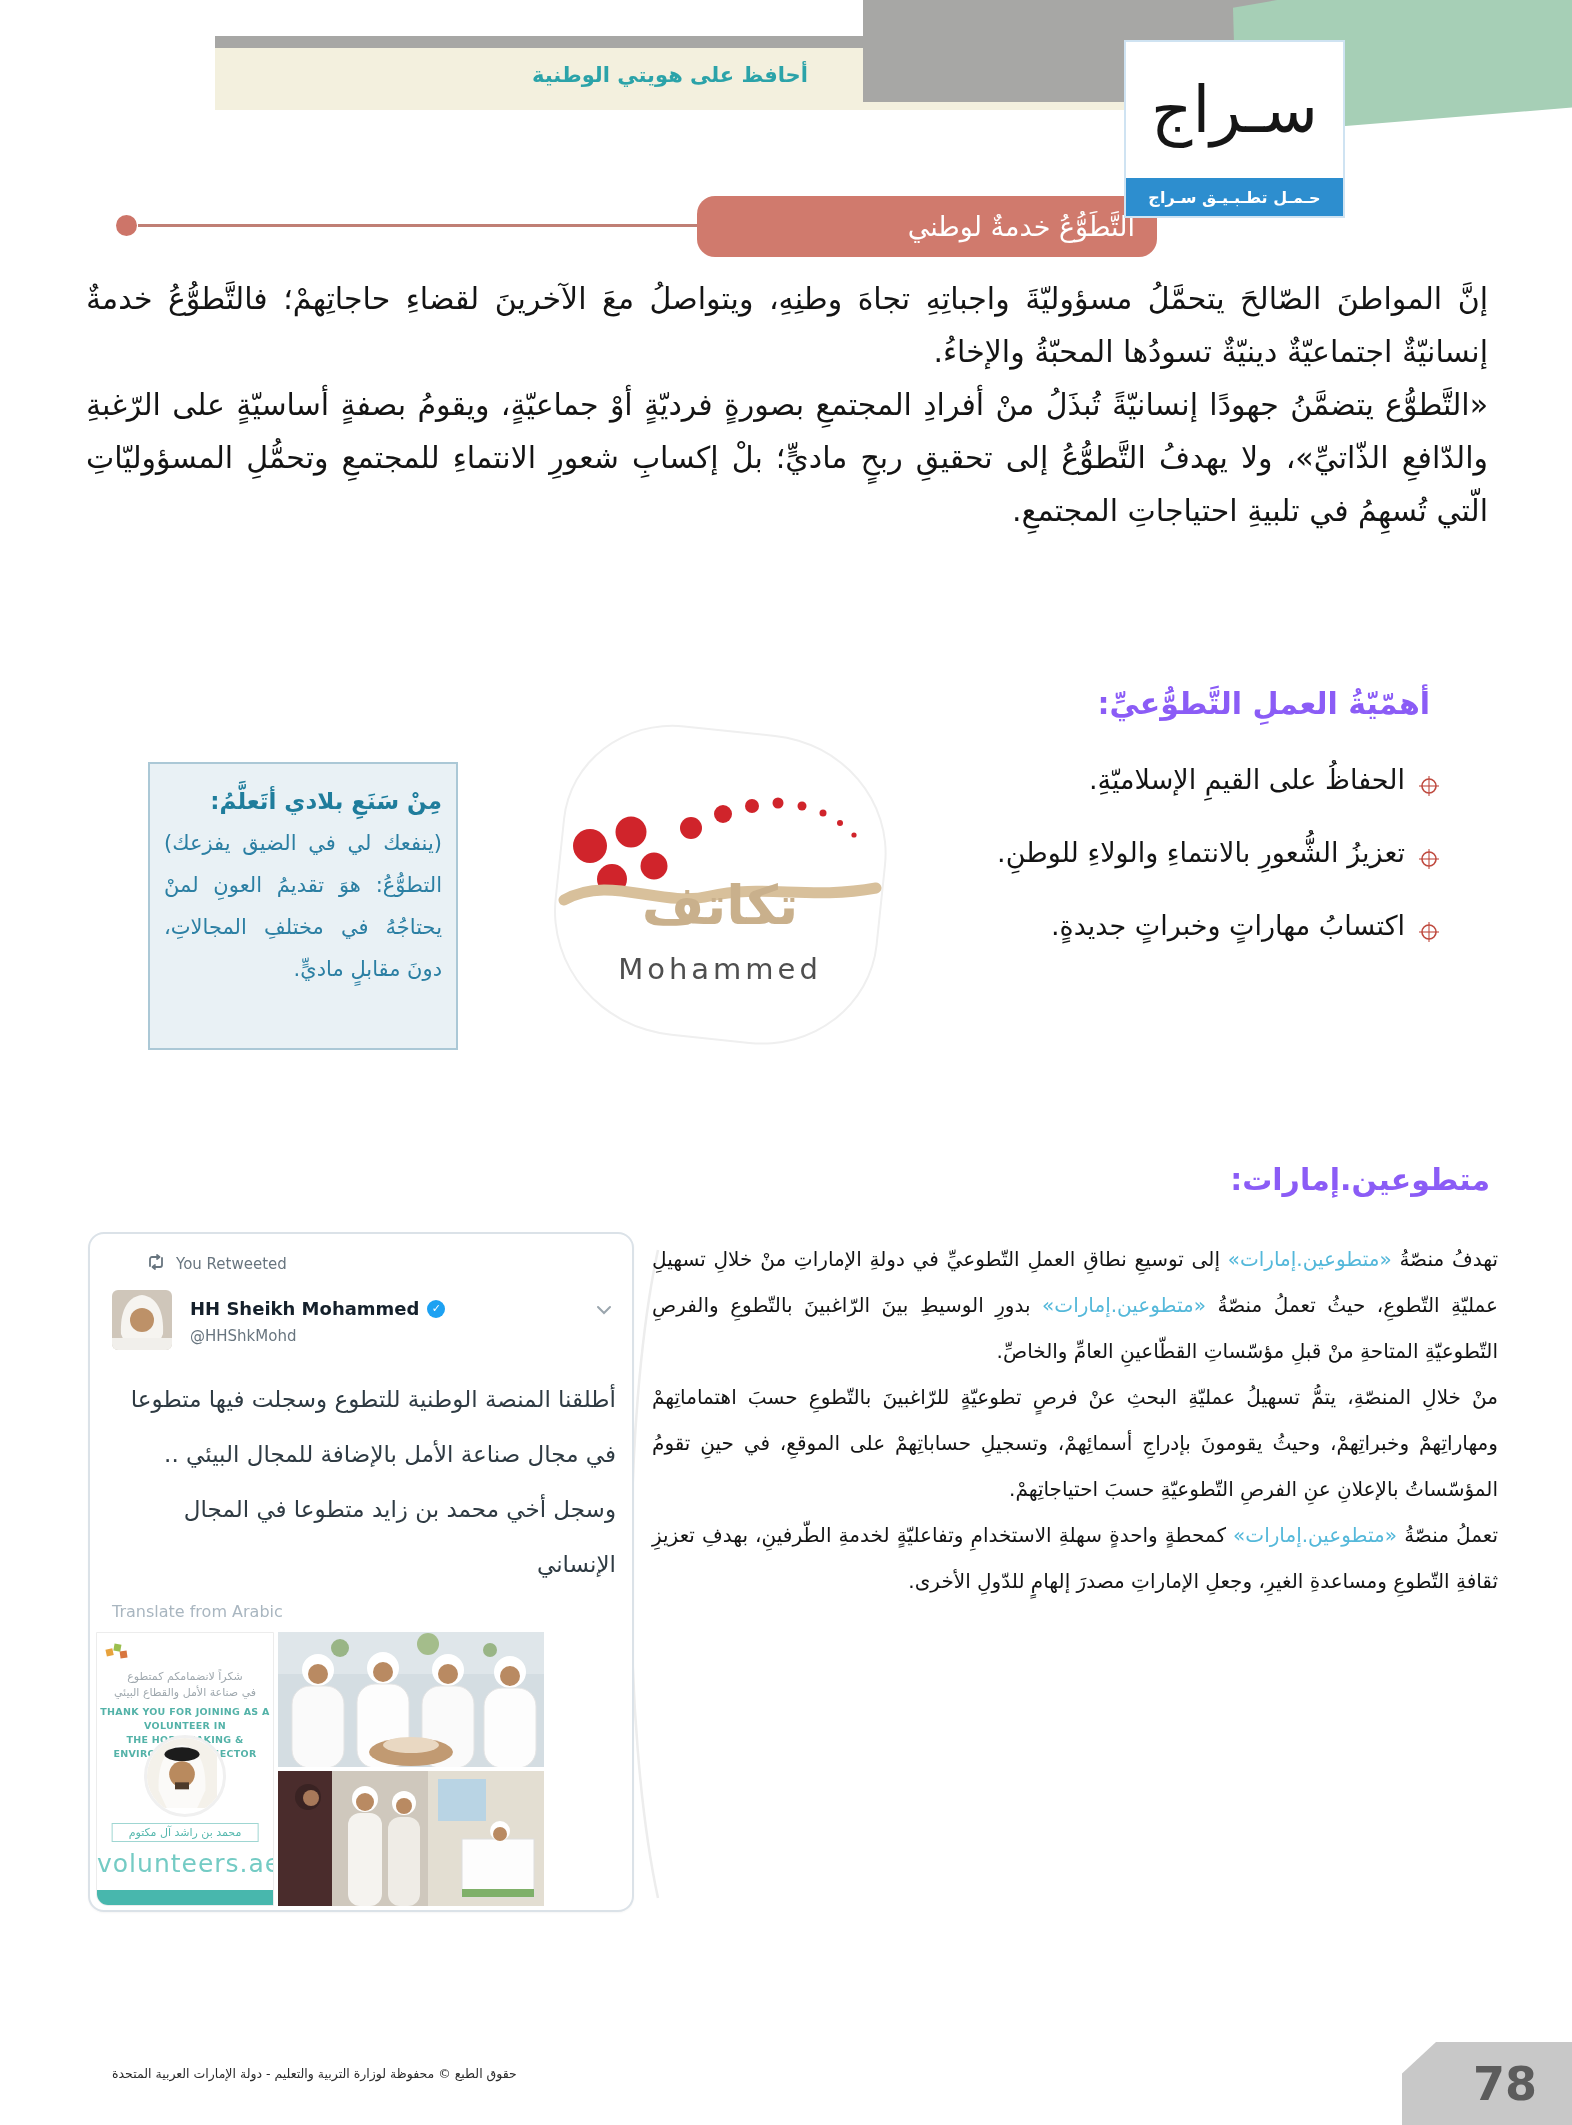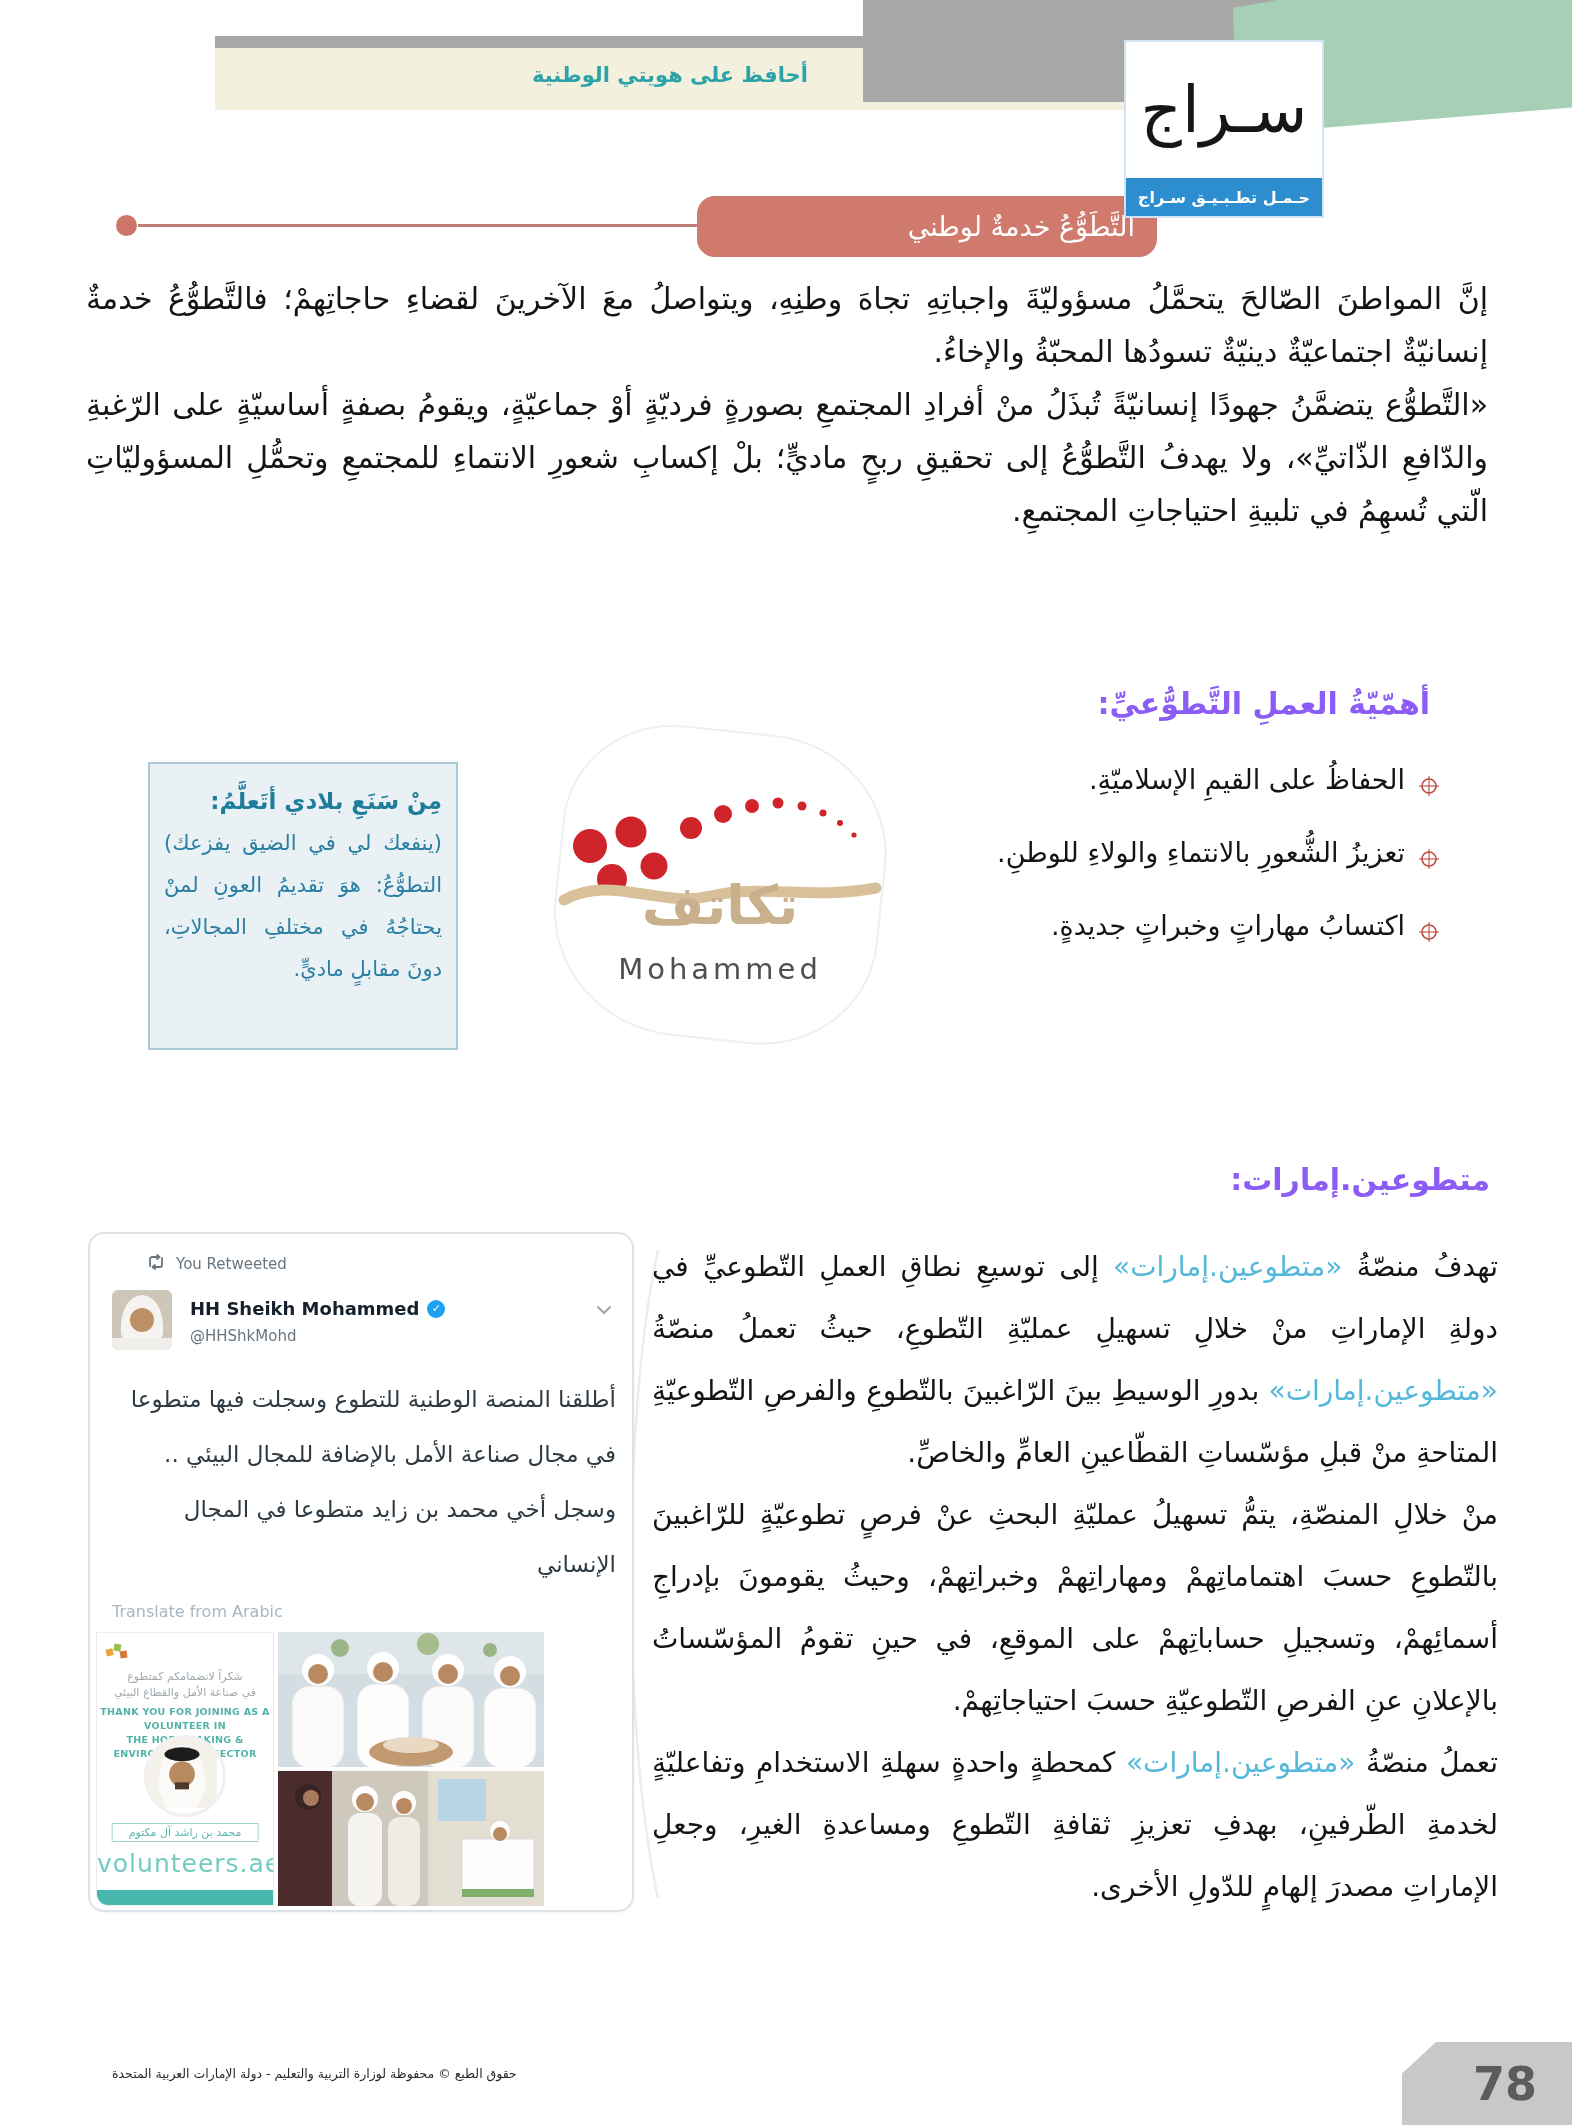--- a/index.html
+++ b/index.html
@@ -10,21 +10,21 @@
   .deco-strip{position:absolute;left:215px;top:36px;width:1063px;height:13px;background:#a7a7a5;}
   .deco-gray{position:absolute;left:863px;top:0;width:422px;height:102px;background:#a7a7a5;
              clip-path:polygon(0 0,100% 0,87% 100%,0 100%);}
   .deco-green{position:absolute;left:1233px;top:0;width:339px;height:128px;background:#a6cfb6;
              clip-path:polygon(13% 0,100% 0,100% 84%,26% 100%,1% 100%,0 6%);}
 
   .identity-strip{position:absolute;left:215px;top:48px;width:910px;height:62px;background:#f3f0de;
              display:flex;align-items:center;justify-content:center;padding-bottom:9px;box-sizing:border-box;}
   .identity-strip span{color:#2ba3a9;font-size:21px;font-weight:bold;direction:rtl;}
 
-  .siraj-card{position:absolute;left:1124px;top:40px;width:200px;height:178px;background:#fff;
+  .siraj-card{position:absolute;left:1124px;top:40px;width:221px;height:178px;background:#fff;
              border:2px solid #cfe3f2;box-sizing:border-box;z-index:6;}
   .siraj-logo{position:absolute;top:0;left:0;right:0;height:136px;display:flex;align-items:center;
              justify-content:center;font-size:64px;color:#161616;direction:rtl;}
   .siraj-bar{position:absolute;left:0;right:0;bottom:0;height:38px;background:#2d8ecf;color:#fff;
              display:flex;align-items:center;justify-content:center;font-size:16px;font-weight:bold;direction:rtl;}
 
   
   .title-banner{position:absolute;left:697px;top:196px;width:460px;height:61px;background:#d07a6d;
              border-radius:18px;color:#fff;font-size:27px;font-weight:normal;direction:rtl;
              display:flex;align-items:center;padding:0 22px;box-sizing:border-box;z-index:3;}
@@ -56,21 +56,21 @@
   
   .takatof{position:absolute;left:545px;top:728px;width:350px;height:315px;}
   .takatof-blob{position:absolute;left:12px;top:2px;width:322px;height:306px;border:2px solid #efefef;
              border-radius:34% 38% 36% 40%;transform:rotate(6deg);}
   .tk-dots{position:absolute;left:5px;top:20px;}
   .tk-ar{position:absolute;left:0;right:0;top:146px;text-align:center;font-size:54px;font-weight:bold;color:#c9b08c;}
   .tk-en{position:absolute;left:0;right:0;top:224px;text-align:center;font-size:29px;letter-spacing:4px;color:#4f4f4f;}
 
   
   .platform-col{position:absolute;left:652px;top:1236px;width:846px;direction:rtl;text-align:justify;
-             font-size:28px;line-height:62px;color:#141414;}
+             font-size:20px;line-height:46px;color:#141414;}
   .platform-col p{margin:0;}
   .hl{color:#54b8da;}
   .deco-arc{position:absolute;left:616px;top:1246px;}
 
   
   .tweet{position:absolute;left:88px;top:1232px;width:546px;height:680px;background:#fff;
              border:2px solid #dbe2e8;border-radius:16px;box-sizing:border-box;box-shadow:0 1px 2px rgba(0,0,0,.04);}
   .tw-retweet{position:absolute;left:56px;top:20px;display:flex;align-items:center;gap:10px;
              color:#68757f;font-size:15px;}
   .tw-avatar{position:absolute;left:22px;top:56px;width:60px;height:60px;border-radius:6px;overflow:hidden;}

